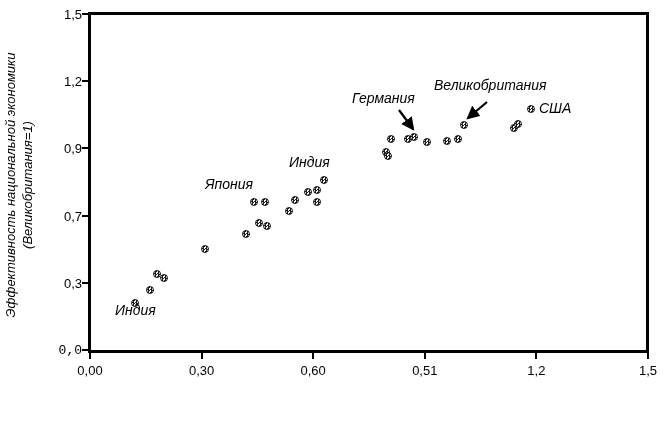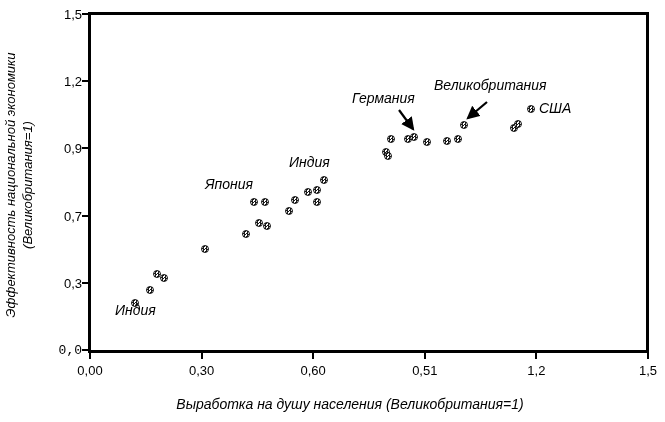--- a/index.html
+++ b/index.html
@@ -40,21 +40,20 @@
 <body>
 
 <div class="chart-wrap">
   <div class="plot-area"></div>
 
   <div class="y-title axis-title">
     <div>Эффективность национальной экономики</div>
     <div>(Великобритания=1)</div>
   </div>
 
-  <div class="x-title axis-title">Выработка на душу населения (Великобритания=1)</div>
 
   <div id="ticks">
       <div class="tick x" style="left: 89px; top: 353px;"></div>
       <div class="tick-label x" style="left: 90px; top: 363px;">0,00</div>
       <div class="tick y" style="left: 82px; top: 349px;"></div>
       <div class="tick-label y" style="left: 52px; width: 30px; top: 350px; font-family: Liberation Mono, monospace;">0,0</div>
       <div class="tick x" style="left: 200.6px; top: 353px;"></div>
       <div class="tick-label x" style="left: 201.6px; top: 363px;">0,30</div>
       <div class="tick y" style="left: 82px; top: 281.8px;"></div>
       <div class="tick-label y" style="left: 52px; width: 30px; top: 282.8px;">0,3</div>

